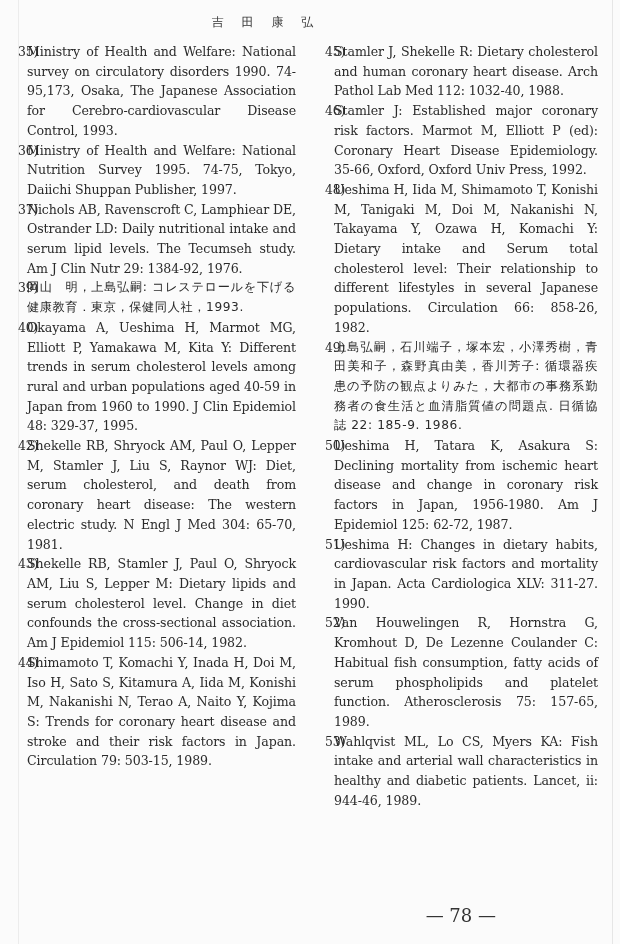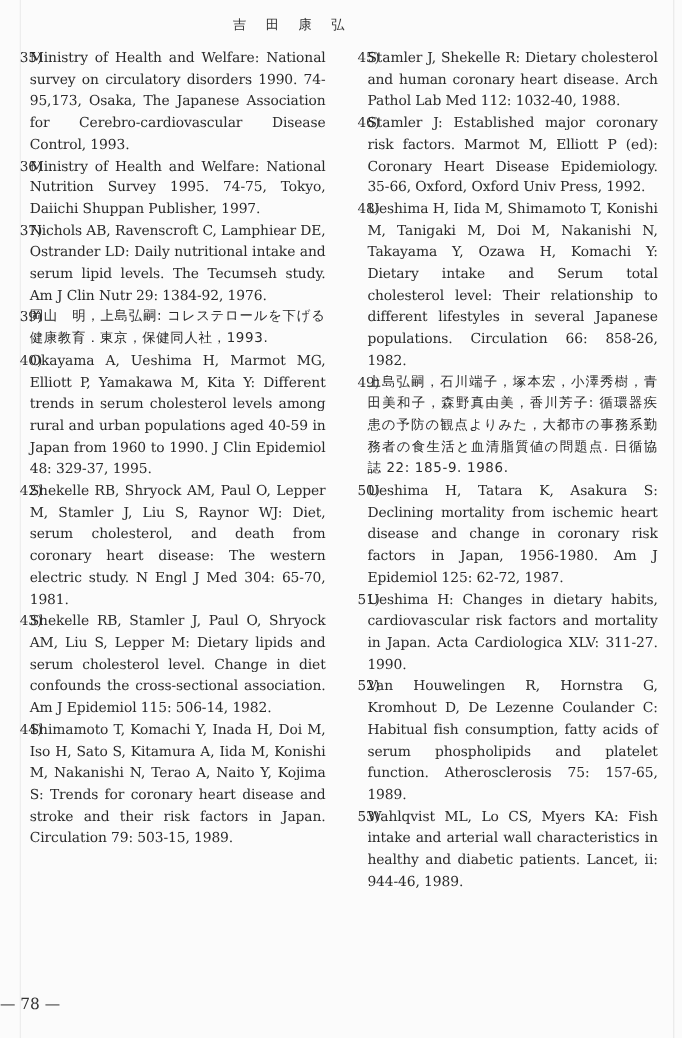--- a/index.html
+++ b/index.html
@@ -33,22 +33,22 @@
     text-align: justify; text-justify: inter-word;
     letter-spacing: -0.1px;
   }
   .ref-num {
     position: absolute; left: 0; top: 0;
     font-size: 12.4px;
   }
   .ref-text { display: block; }
   .ref-text.jp { letter-spacing: 0.6px; font-family: "DejaVu Sans", sans-serif; font-size: 12.2px; }
   .folio {
-    position: absolute; top: 905px; left: 0; width: 496px; text-align: left;
-    font-size: 14px; color: #333;
+    position: absolute; top: 905px; left: 0; width: 496px; text-align: right;
+    font-size: 18px; color: #333;
   }
 </style>
 </head>
 <body>
 
 <div class="page-edge-left"></div>
 <div class="page-edge-right"></div>
 
 <div class="running-head">吉 田 康 弘</div>
 

